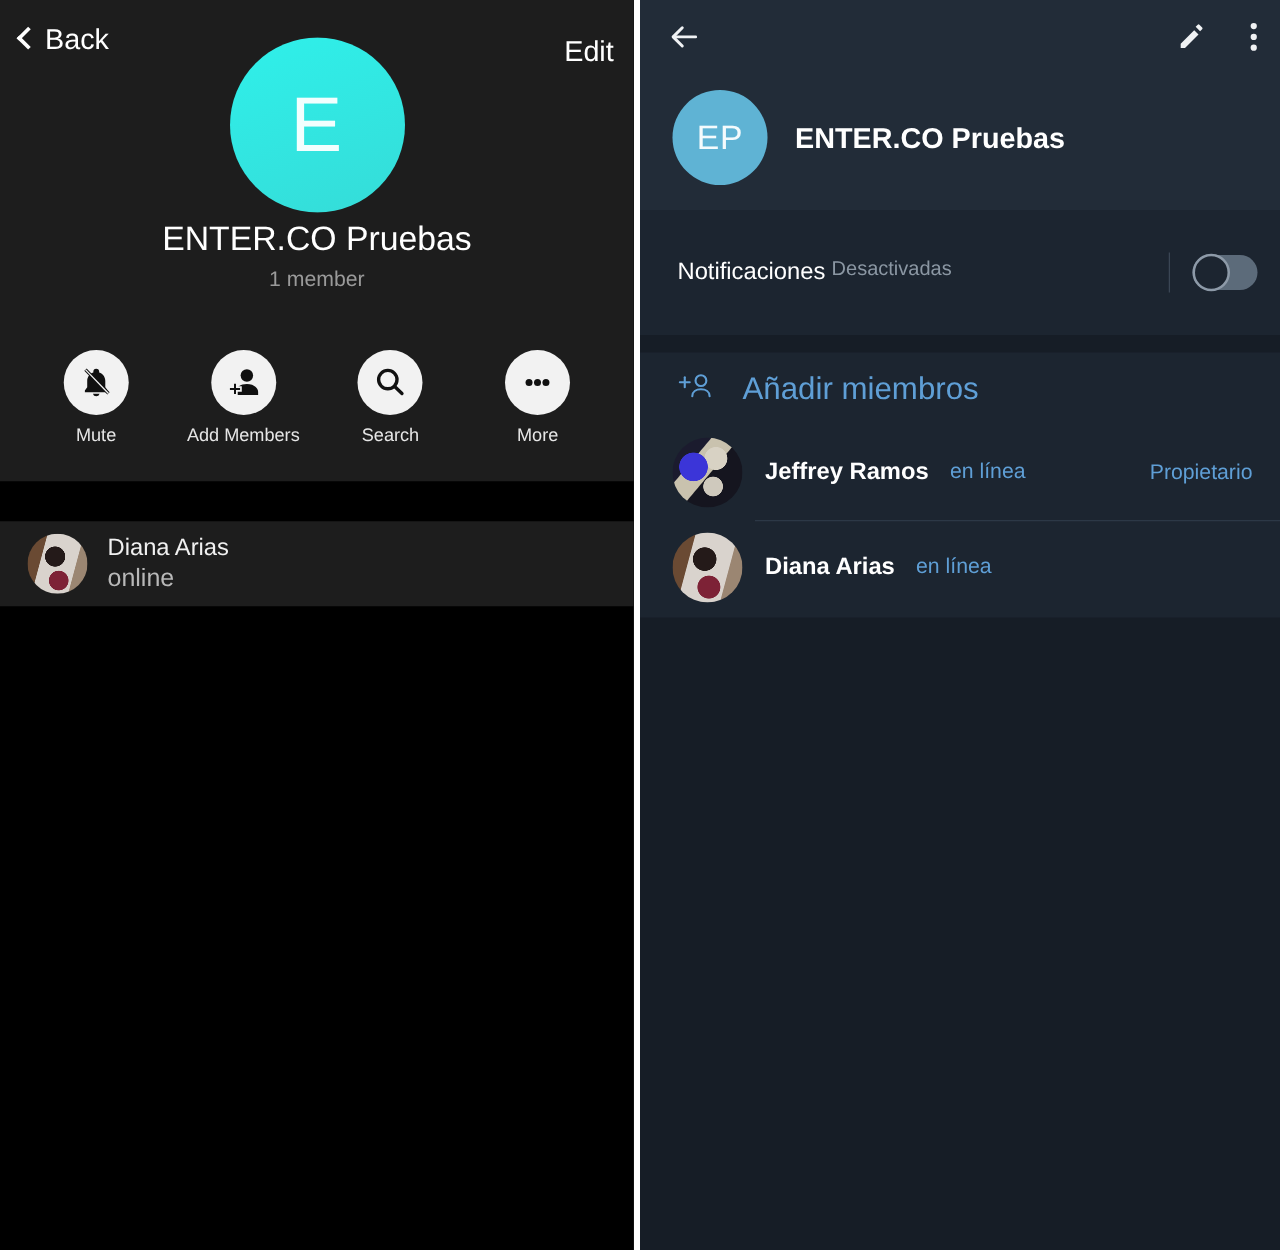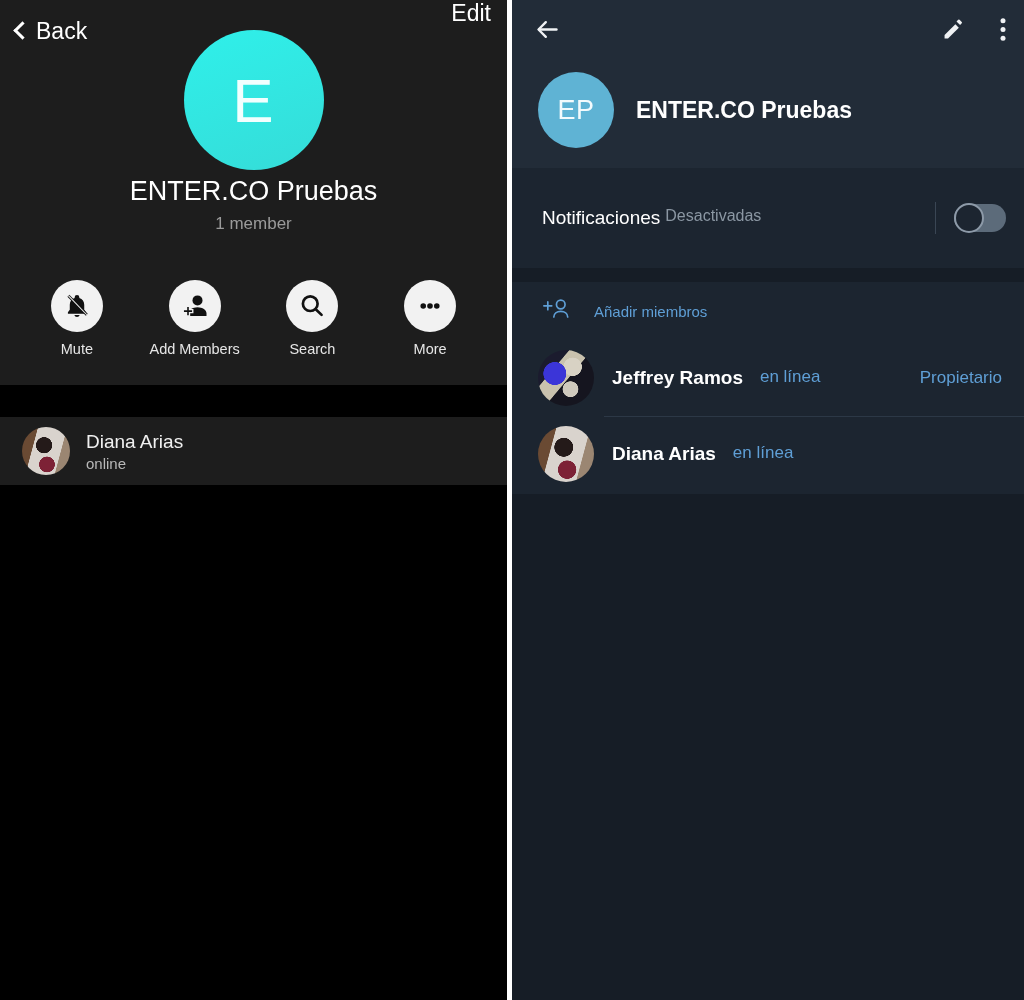--- a/index.html
+++ b/index.html
@@ -31,21 +31,21 @@
   }
   .l-back {
     display: flex; align-items: center; gap: 7px;
     color: #ffffff; font-size: 23px; cursor: pointer;
   }
   .chev-left {
     display: inline-block; width: 13px; height: 13px;
     border-left: 3.2px solid #fff; border-bottom: 3.2px solid #fff;
     transform: rotate(45deg); margin-bottom: 1px;
   }
-  .l-edit { color: #ffffff; font-size: 23px; cursor: pointer; }
+  .l-edit { color: #ffffff; font-size: 23px; cursor: pointer; margin-top: 28px; }
 
   .l-avatar {
     position: absolute; left: 50%; top: 30px; transform: translateX(-50%);
     width: 140px; height: 140px; border-radius: 50%;
     background: #2ee6e0;
     background-image: linear-gradient(160deg,#2ff0ea 0%, #35dcd8 100%);
     display: flex; align-items: center; justify-content: center;
     color: #f2fffe; font-size: 62px; font-weight: 400;
     letter-spacing: 1px;
   }
@@ -73,21 +73,21 @@
   .l-gap { width: 507px; height: 32px; background: #000000; }
   .l-member-row {
     width: 507px; height: 68px;
     background: #1d1d1d;
     display: flex; align-items: center; gap: 16px;
     padding-left: 22px;
     cursor: pointer;
   }
   .l-member-texts { display: flex; flex-direction: column; gap: 2px; }
   .l-member-name { color: #f0f0f0; font-size: 19px; }
-  .l-member-status { color: #b8b8b8; font-size: 15px; }
+  .l-member-status { color: #b8b8b8; font-size: 20px; }
   .l-rest { flex: 1; background: #000; }
 
   
   .ph-avatar { border-radius: 50%; overflow: hidden; flex: none; position: relative; }
   .ph-diana {
     background:
       radial-gradient(circle at 52% 78%, #7d2236 0 17%, transparent 18%),
       radial-gradient(circle at 46% 38%, #241a19 0 20%, transparent 21%),
       linear-gradient(105deg, #6a4a33 0 26%, #d9d3cd 27% 74%, #9b8672 75% 100%);
   }
@@ -161,21 +161,21 @@
     background: #1c2530; border: 2.5px solid #8d9aa8;
   }
 
   .r-gap { width: 512px; height: 14px; background: #161d26; }
 
   .r-members { width: 512px; background: #1c2530; padding-bottom: 2px; }
   .r-add {
     height: 58px; display: flex; align-items: center; gap: 22px;
     padding-left: 30px; cursor: pointer;
   }
-  .r-add-label { color: #5f9fd6; font-size: 15px; }
+  .r-add-label { color: #5f9fd6; font-size: 25px; }
   .r-member {
     height: 76px; display: flex; align-items: center; gap: 18px;
     padding-left: 26px; padding-right: 22px; cursor: pointer;
     position: relative;
   }
   .r-member + .r-member::before {
     content: ""; position: absolute; left: 92px; right: 0; top: 0;
     height: 1px; background: #2c3846;
   }
   .r-member-texts { display: flex; flex-direction: row; gap: 17px; flex: 1; }

